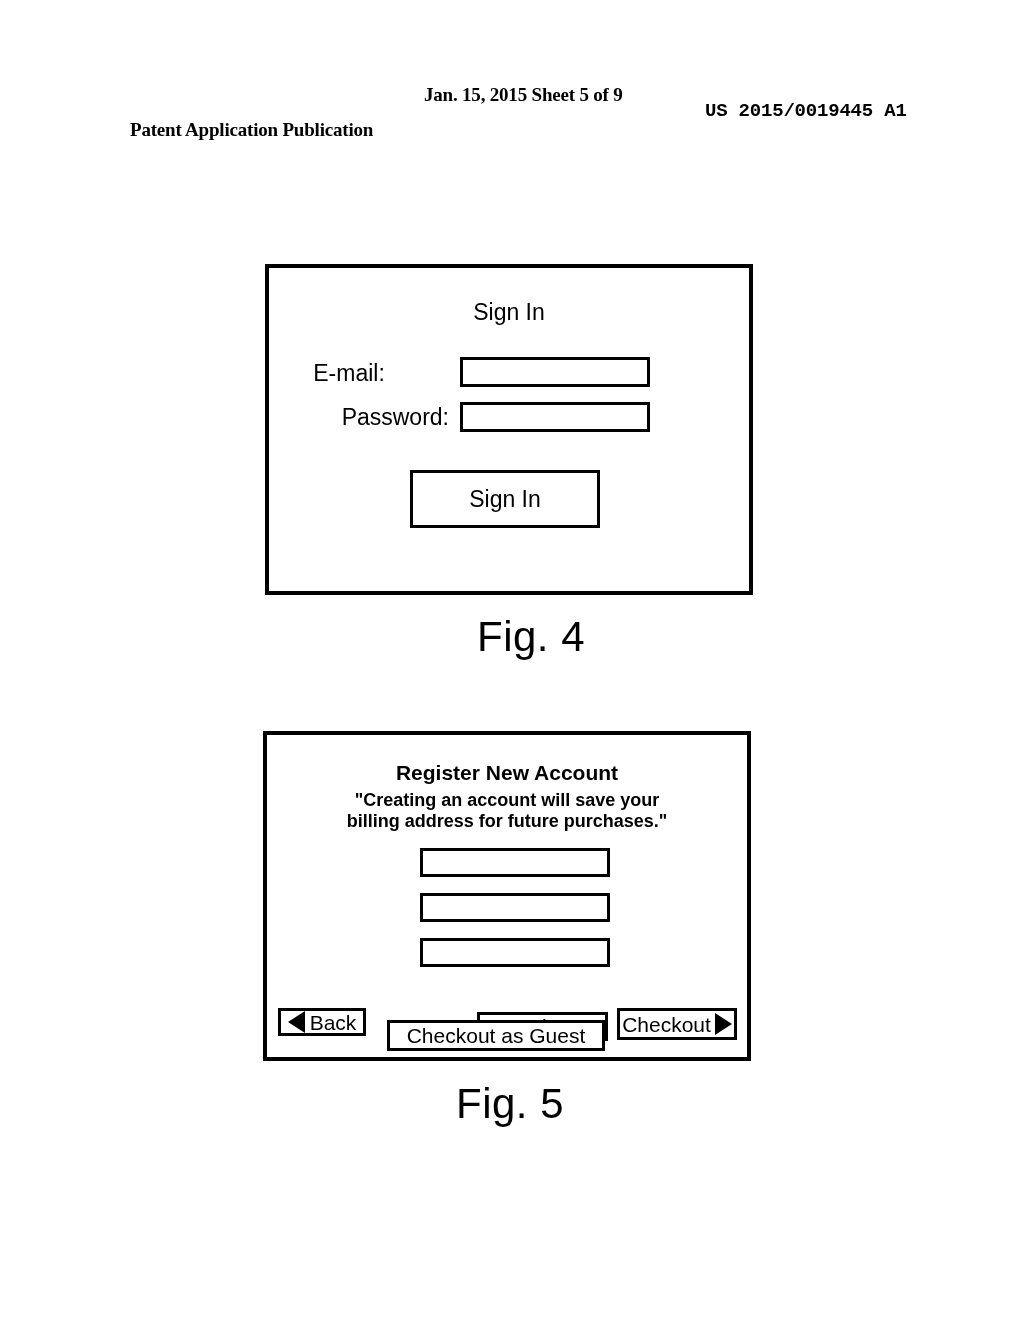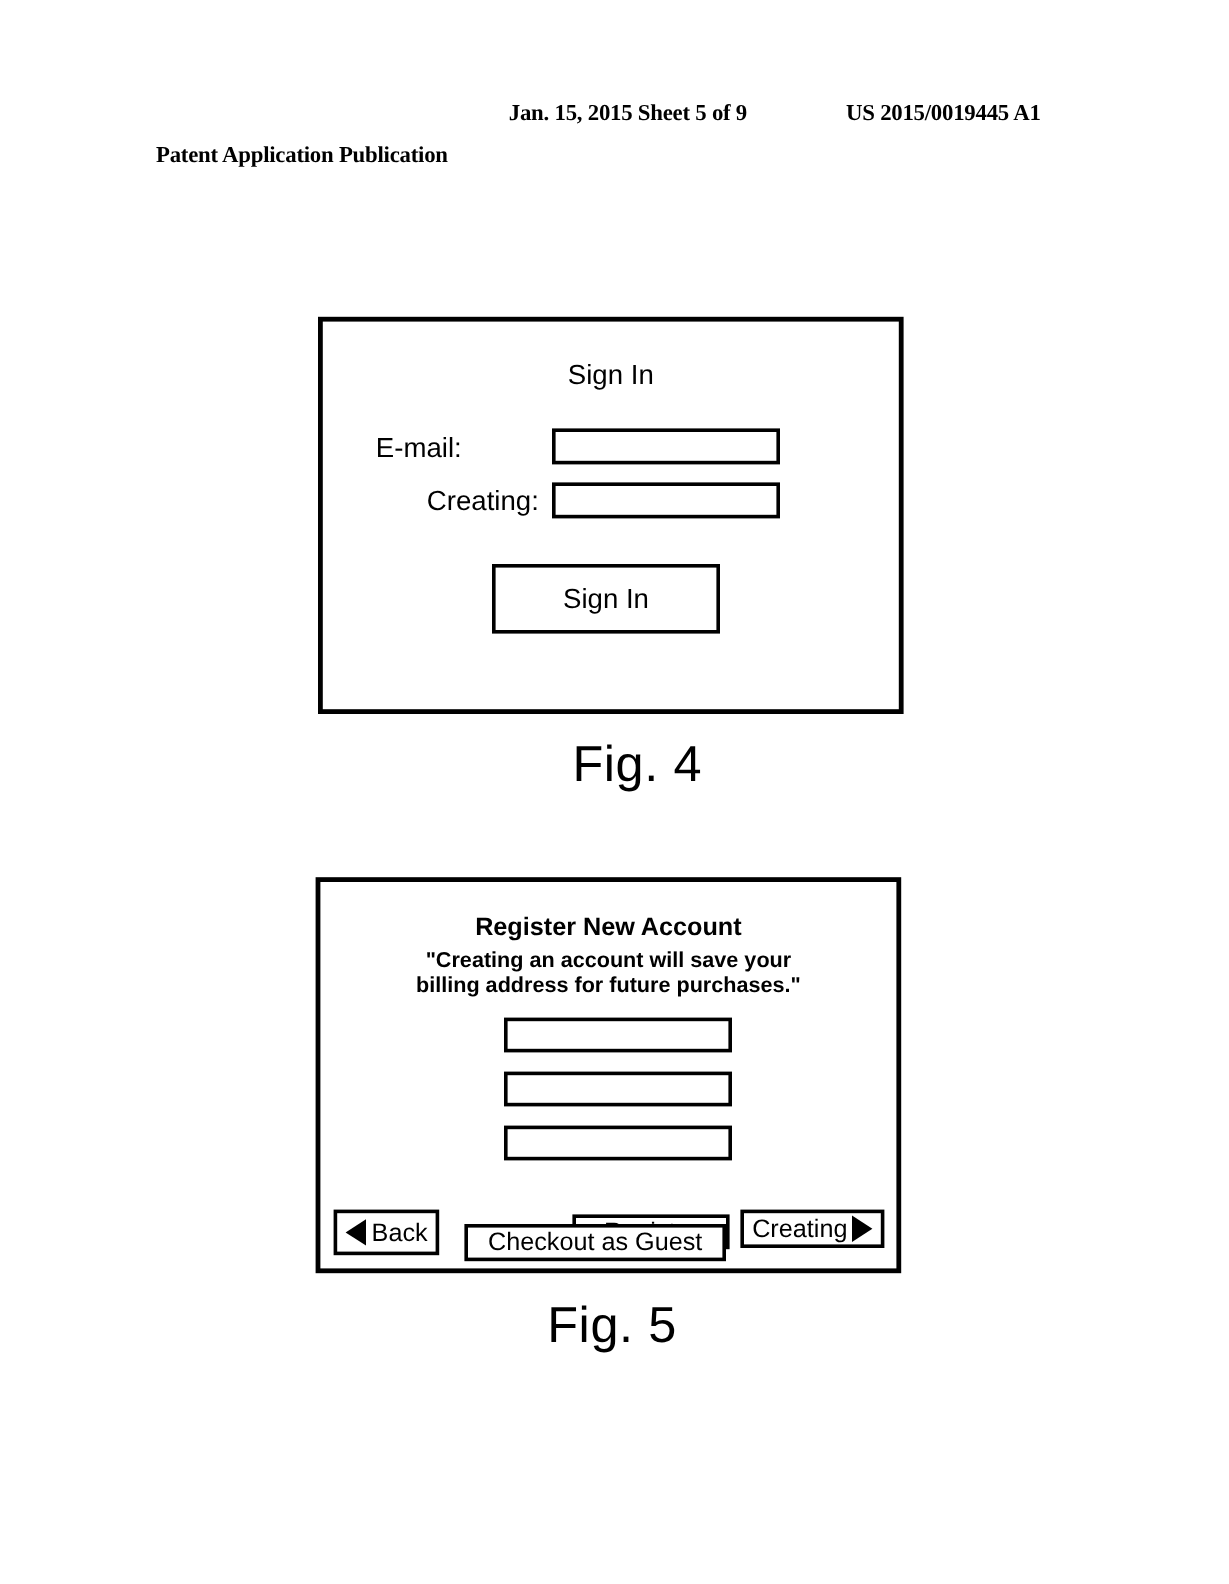--- a/index.html
+++ b/index.html
@@ -37,21 +37,22 @@
   }
   .page-header .hdr-date {
     position: absolute;
     left: 424px;
     top: 0;
     text-align: center;
   }
   .page-header .hdr-docnum {
     position: absolute;
     left: 705px;
-    top: 0;
+    top: 16px;
+    font-family: Liberation Mono, monospace;
   }
 
   
   .fig-frame {
     position: absolute;
     border: 4px solid #000000;
     background: #ffffff;
     box-sizing: border-box;
   }
   #fig4-frame {
@@ -186,21 +187,21 @@
     left: 387px;
     top: 1020px;
     width: 218px;
     height: 31px;
     font-size: 21px;
   }
   #fig5-back-button {
     left: 278px;
     top: 1008px;
     width: 88px;
-    height: 38px;
+    height: 28px;
     font-size: 21px;
     gap: 5px;
   }
   #fig5-continue-button {
     left: 617px;
     top: 1008px;
     width: 120px;
     height: 32px;
     font-size: 21px;
     gap: 4px;
@@ -234,21 +235,21 @@
 </div>
 
 <div class="fig-frame" id="fig4-frame"></div>
 
 <div id="fig4-title">Sign In</div>
 
 <div class="fig4-label" id="fig4-email-label">E-mail:</div>
 
 <div class="field-box" id="fig4-email-field"></div>
 
-<div class="fig4-label" id="fig4-password-label">Creating:</div>
+<div class="fig4-label" id="fig4-password-label">Password:</div>
 
 <div class="field-box" id="fig4-password-field"></div>
 
 <div class="btn" id="fig4-signin-button">Sign In</div>
 
 <div class="fig-caption" id="fig4-caption">Fig. 4</div>
 
 <div class="fig-frame" id="fig5-frame"></div>
 
 <div id="fig5-title">Register New Account</div>
@@ -266,17 +267,17 @@
 <div class="btn" id="fig5-register-button">Register</div>
 
 <div class="btn" id="fig5-guest-button">Checkout as Guest</div>
 
 <div class="btn" id="fig5-back-button">
   <span class="tri tri-left"></span>
   <span>Back</span>
 </div>
 
 <div class="btn" id="fig5-continue-button">
-  <span>Creating</span>
+  <span>Checkout</span>
   <span class="tri tri-right"></span>
 </div>
 
 <div class="fig-caption" id="fig5-caption">Fig. 5</div>
 
 </body></html>

